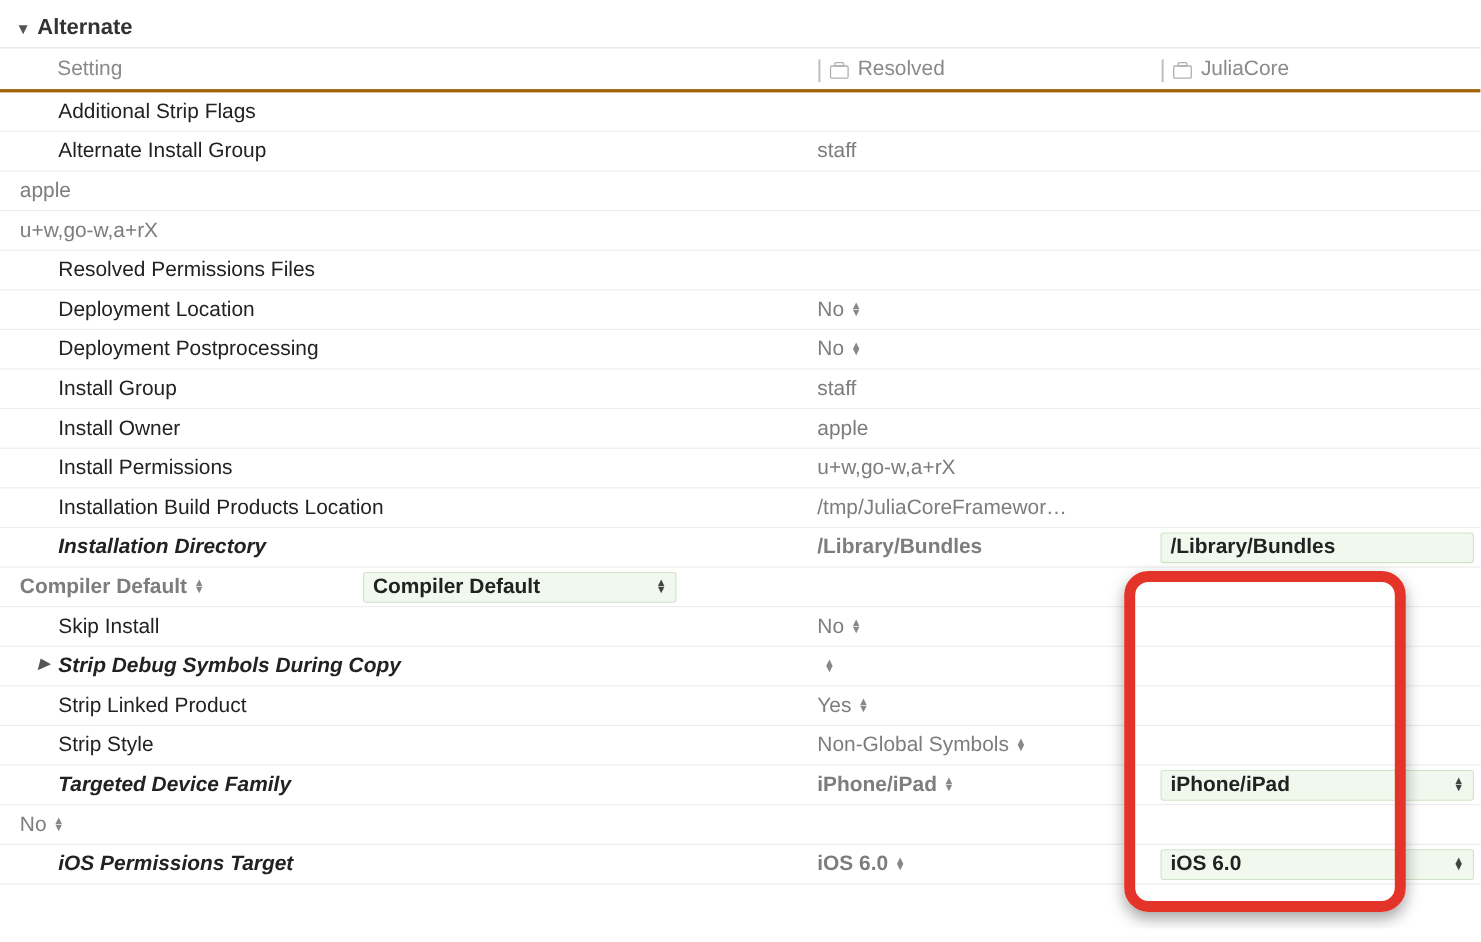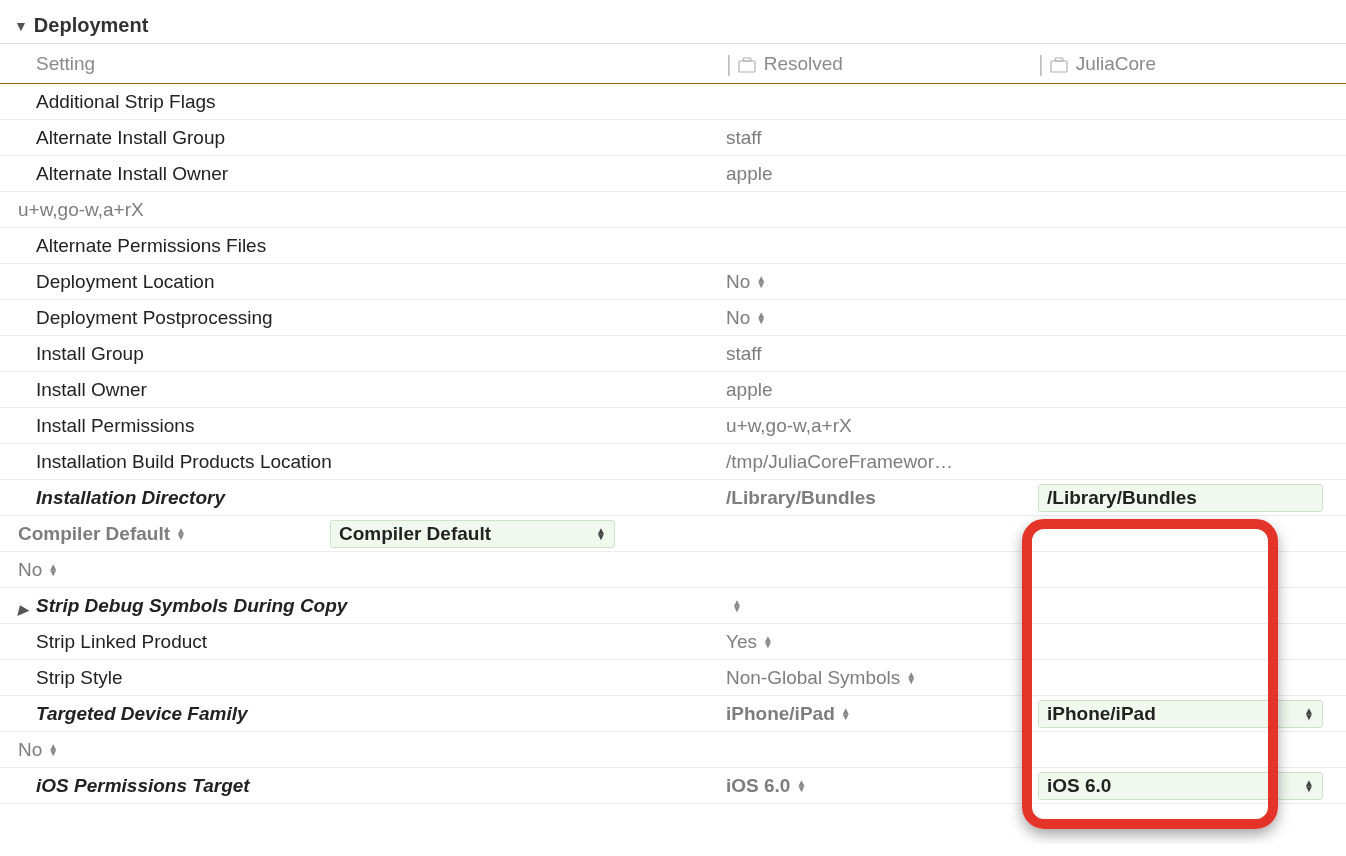--- a/index.html
+++ b/index.html
@@ -23,22 +23,22 @@
     margin-right: 6px;
     cursor: pointer;
   }
   .section-title { font-weight: 700; font-size: 20px; }
   .columns-header {
     display: flex;
     align-items: center;
     height: 40px;
     color: #8a8a8a;
     font-size: 19px;
-    border-bottom: 1px solid #a16207;
-    padding: 0 0 0 36px;
+    border-bottom: 3px solid #a16207;
+    padding: 0 0 0 52px;
   }
   .col-setting { flex: 0 0 690px; }
   .col-resolved { flex: 0 0 312px; display: flex; align-items: center; }
   .col-julia { flex: 1 1 auto; display: flex; align-items: center; }
   .col-sep { color: #c0c0c0; margin-right: 6px; font-weight: 300; font-size: 22px; }
   .proj-icon {
     width: 18px; height: 18px; margin-right: 8px;
     display: inline-block; position: relative;
   }
   .proj-icon svg { display:block; }
@@ -46,24 +46,25 @@
   .row {
     display: flex;
     align-items: center;
     min-height: 36px;
     border-bottom: 1px solid #ededed;
     padding: 0 0 0 18px;
   }
   .row .setting-cell {
     flex: 0 0 708px;
     display: flex;
-    align-items: flex-end;
+    align-items: flex-start;
     padding-left: 18px;
     font-size: 19px;
     color: #222;
+    margin-left: 17px;
   }
   .row .setting-cell.bold { font-weight: 700; font-style: italic; }
   .row .setting-cell .row-disclosure {
     margin-left: -18px;
     width: 18px;
     font-size: 13px;
     color: #555;
   }
   .row .resolved-cell {
     flex: 0 0 312px;
@@ -108,21 +109,21 @@
   .outer-wrap { position: relative; }
 </style>
 </head>
 <body>
 
 <div class="outer-wrap">
 <div class="container">
 
   <div class="section-header">
     <span class="disclosure">▼</span>
-    <span class="section-title">Deployment</span>
+    <span class="section-title">Alternate</span>
   </div>
 
   <div class="columns-header">
     <div class="col-setting">Setting</div>
     <div class="col-resolved">
       <span class="col-sep">|</span>
       <span class="proj-icon">
         <svg viewBox="0 0 18 18" width="18" height="18">
               <rect x="1" y="6" width="16" height="11" rx="1" fill="none" stroke="#b0b0b0" stroke-width="1.2"></rect>
               <rect x="5" y="3" width="8" height="3" rx="1" fill="none" stroke="#b0b0b0" stroke-width="1.2"></rect>
@@ -159,41 +160,38 @@
             <span>Alternate Install Group</span>
           </div>
           <div class="resolved-cell">
             <span>staff</span>
           </div>
           <div class="julia-cell">
             <span></span>
           </div>
         </div>
         <div class="row">
-          <div class="setting-cell">
-            <span>Alternate Install Owner</span>
-          </div>
           <div class="resolved-cell">
             <span>apple</span>
           </div>
           <div class="julia-cell">
             <span></span>
           </div>
         </div>
         <div class="row">
           <div class="resolved-cell">
             <span>u+w,go-w,a+rX</span>
           </div>
           <div class="julia-cell">
             <span></span>
           </div>
         </div>
         <div class="row">
           <div class="setting-cell">
-            <span>Alternate Permissions Files</span>
+            <span>Resolved Permissions Files</span>
           </div>
           <div class="resolved-cell">
             <span></span>
           </div>
           <div class="julia-cell">
             <span></span>
           </div>
         </div>
         <div class="row">
           <div class="setting-cell">
@@ -294,20 +292,23 @@
             <span class="value-box">
               <span>Compiler Default</span>
               <span class="stepper dark">
                 <span>▲</span>
                 <span>▼</span>
               </span>
             </span>
           </div>
         </div>
         <div class="row">
+          <div class="setting-cell">
+            <span>Skip Install</span>
+          </div>
           <div class="resolved-cell">
             <span>No</span>
             <span class="stepper">
               <span>▲</span>
               <span>▼</span>
             </span>
           </div>
           <div class="julia-cell">
             <span></span>
           </div>

